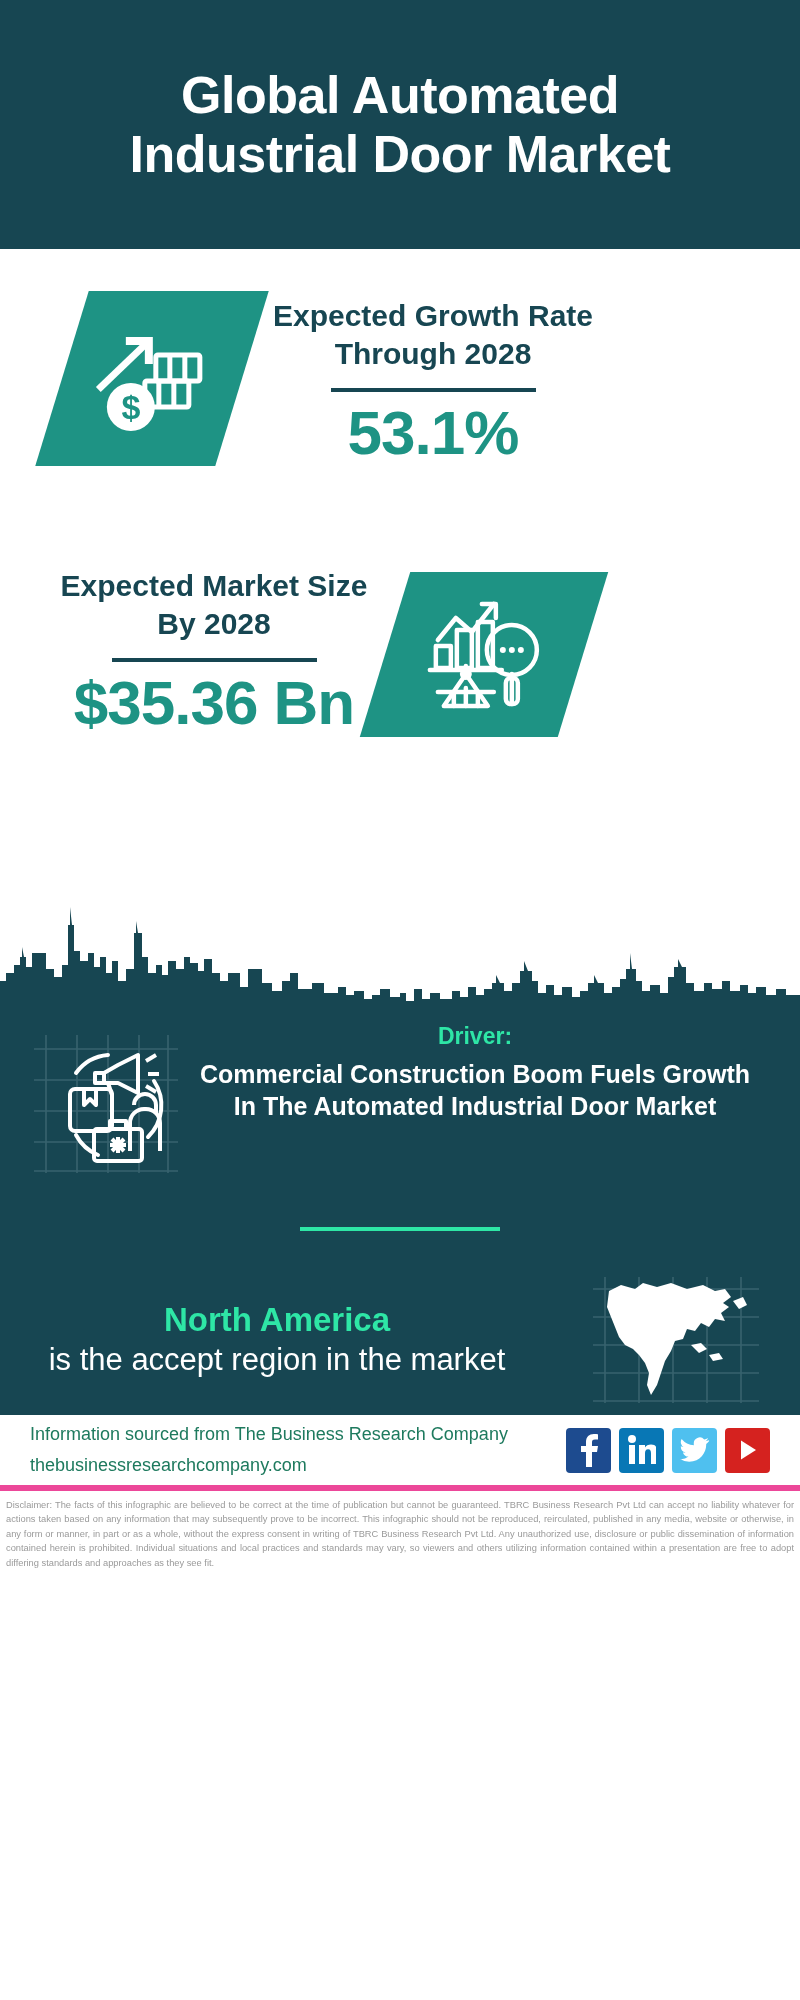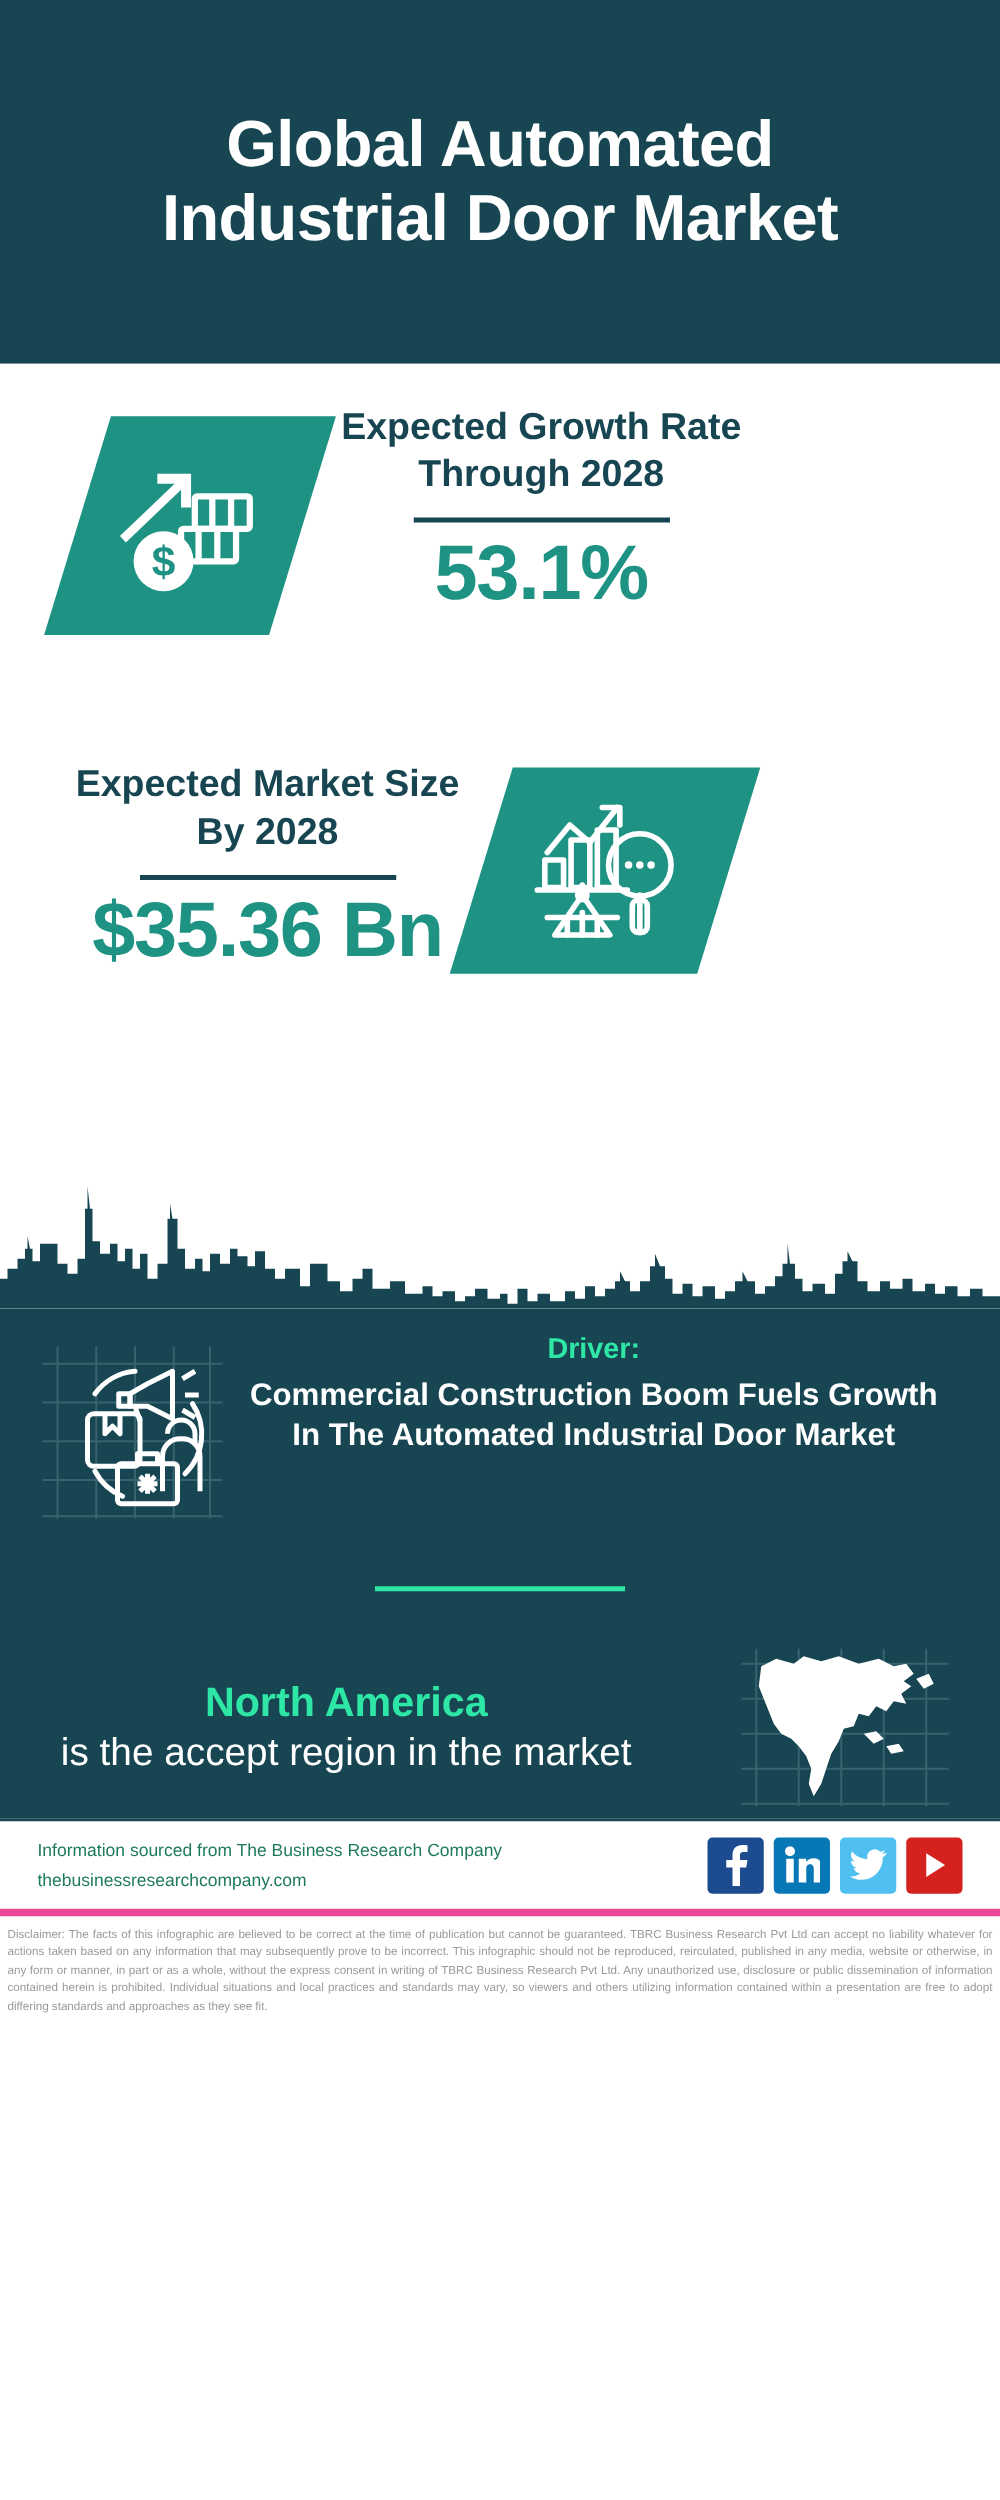--- a/index.html
+++ b/index.html
@@ -8,21 +8,21 @@
     width:800px; height:2000px;
     font-family:"Liberation Sans", sans-serif;
     background:#ffffff;
     overflow:hidden;
     position:relative;
   }
 
   
   .header {
     background:#174652;
-    height:291px;
+    height:249px;
     display:flex; align-items:center; justify-content:center;
     padding:0 60px;
   }
   .header-title {
     color:#ffffff;
     font-size:52px;
     font-weight:bold;
     line-height:1.13;
     text-align:center;
     letter-spacing:-0.5px;
@@ -48,21 +48,21 @@
     color:#174652; font-size:30px; font-weight:bold; line-height:1.28;
   }
   .rule {
     height:4px; background:#174652; margin:14px auto 0 auto;
   }
   .block-value {
     color:#1E9384; font-size:62px; font-weight:bold; line-height:1.05;
     margin-top:8px; letter-spacing:-1px;
   }
 
-  .growth-text { left:268px; top:32px; width:330px; }
+  .growth-text { left:268px; top:48px; width:330px; }
   .growth-text .rule { width:205px; }
 
   .size-text { left:54px; top:318px; width:320px; }
   .size-text .rule { width:205px; }
 
   
   .skyline { display:block; width:800px; height:110px; margin-top:-2px; }
 
   
   .dark {
@@ -114,21 +114,21 @@
   
   .footer {
     background:#ffffff;
     height:72px;
     display:flex; align-items:center;
     padding:0 30px 0 30px;
     border-top:2px solid #174652;
   }
   .footer-src { flex:1; }
   .footer-src div {
-    color:#1E7A5E; font-size:14px; line-height:1.75;
+    color:#1E7A5E; font-size:18px; line-height:1.75;
   }
   .socials { display:flex; gap:8px; align-items:center; }
   .social {
     width:45px; height:45px; border-radius:4px;
     display:flex; align-items:center; justify-content:center;
   }
   .s-fb { background:#1D4B8F; }
   .s-li { background:#0877B5; }
   .s-tw { background:#4FC0EF; }
   .s-yt { background:#D5221F; }

